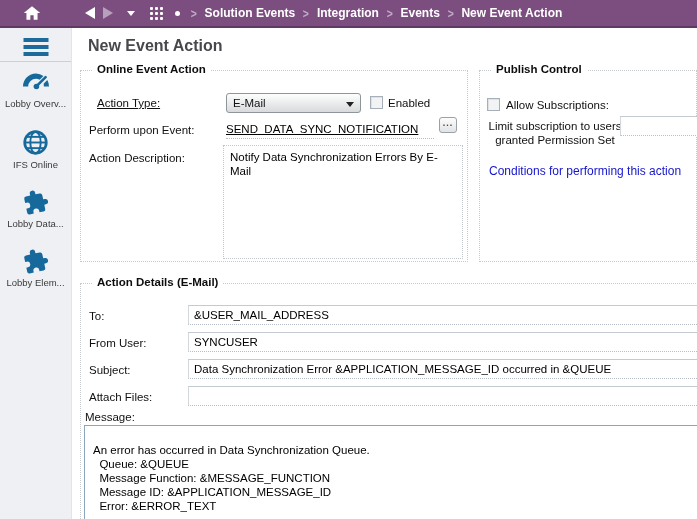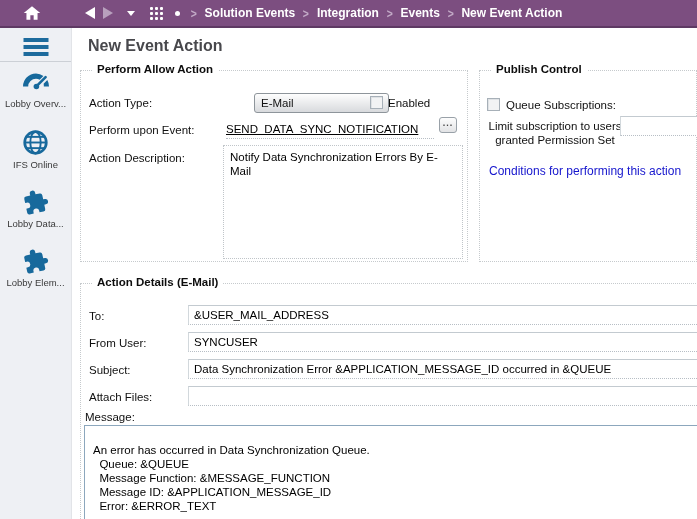--- a/index.html
+++ b/index.html
@@ -47,21 +47,21 @@
   .flabel { position:absolute; font-size:11.5px; color:#101010; white-space:nowrap; }
   .field {
     position:absolute; height:20px; background:#fff; font-size:11.5px; color:#000;
     padding:3px 5px 0 5px; white-space:nowrap; overflow:hidden;
     border-top:1px solid #c3cad0; border-left:1px solid #d2d8dc;
     border-bottom:1px dotted #b7bec5; border-right:1px dotted #d2d8dc;
   }
   .dropdown {
     position:absolute; width:135px; height:20px; border:1px solid #8e959b; border-radius:3px;
     background:linear-gradient(#fefefe,#d8dadd); display:flex; align-items:center;
-    font-size:11.5px; padding-left:6px; cursor:pointer;margin-left:28px;
+    font-size:11.5px; padding-left:6px; cursor:pointer;
   }
   .dd-caret { position:absolute; right:6px; top:8px; width:0; height:0;
     border-left:4px solid transparent; border-right:4px solid transparent; border-top:5px solid #222; }
   .checkbox { position:absolute; width:13px; height:13px; background:#f2f3f4;
     border:1px solid #a7b0b8; box-shadow:inset 1px 1px 0 #dfe2e5; cursor:pointer; }
   .browse-btn {
     position:absolute; width:18px; height:16px; border:1px solid #99a1a8; border-radius:3px;
     background:linear-gradient(#fdfdfd,#e2e3e5); font-size:9px; font-weight:bold; color:#444;
     text-align:center; line-height:11px; letter-spacing:1px; cursor:pointer;
   }
@@ -156,44 +156,44 @@
       <svg viewBox="0 0 24 24" width="26" height="26" style="transform:rotate(-12deg)">
         <path d="M20.5 11H19V7a2 2 0 0 0-2-2h-4V3.5a2.5 2.5 0 0 0-5 0V5H4a2 2 0 0 0-2 2v3.8h1.5a2.7 2.7 0 0 1 0 5.4H2V20a2 2 0 0 0 2 2h3.8v-1.5a2.7 2.7 0 0 1 5.4 0V22H17a2 2 0 0 0 2-2v-4h1.5a2.5 2.5 0 0 0 0-5z" fill="#17699c"></path>
       </svg>
       <span class="side-label">Lobby Elem...</span>
     </div>
   </aside>
 
   <h1 class="page-title">New Event Action</h1>
 
   <section class="groupbox" style="left:80px; top:70px; width:388px; height:192px;">
-    <span class="legend">Perform Allow Action</span>
-
-    <span class="flabel" style="left:8px; top:26px;">Action Type:</span>
+    <span class="legend">Online Event Action</span>
+
+    <span class="flabel" style="left:16px; top:26px;text-decoration:underline;">Action Type:</span>
     <div class="dropdown" style="left:145px; top:22px;">
       <span>E-Mail</span>
       <span class="dd-caret"></span>
     </div>
     <span class="checkbox" style="left:289px; top:25px;"></span>
     <span class="flabel" style="left:307px; top:26px;">Enabled</span>
 
     <span class="flabel" style="left:8px; top:53px;">Perform upon Event:</span>
     <span class="event-underline" style="left:145px; top:50px; width:208px; height:18px;"></span>
     <span class="event-link" style="left:145px; top:52px;">SEND_DATA_SYNC_NOTIFICATION</span>
     <span class="browse-btn" style="left:358px; top:46px;">...</span>
 
     <span class="flabel" style="left:8px; top:81px;">Action Description:</span>
     <div class="textarea" style="left:142px; top:74px; width:240px; height:114px;">Notify Data Synchronization Errors By E-Mail</div>
   </section>
 
   <section class="groupbox" style="left:479px; top:70px; width:218px; height:192px;">
     <span class="legend">Publish Control</span>
 
     <span class="checkbox" style="left:7px; top:27px;"></span>
-    <span class="flabel" style="left:26px; top:28px;">Queue Subscriptions:</span>
+    <span class="flabel" style="left:26px; top:28px;">Allow Subscriptions:</span>
 
     <span class="flabel wrap2" style="left:4px; top:49px;">Limit subscription to users granted Permission Set</span>
     <div class="field" style="left:140px; top:45px; right:-4px;"></div>
 
     <span class="blue-link" style="left:9px; top:93px;">Conditions for performing this action</span>
   </section>
 
   <section class="groupbox" style="left:80px; top:283px; width:622px; height:280px;">
     <span class="legend">Action Details (E-Mail)</span>
 

